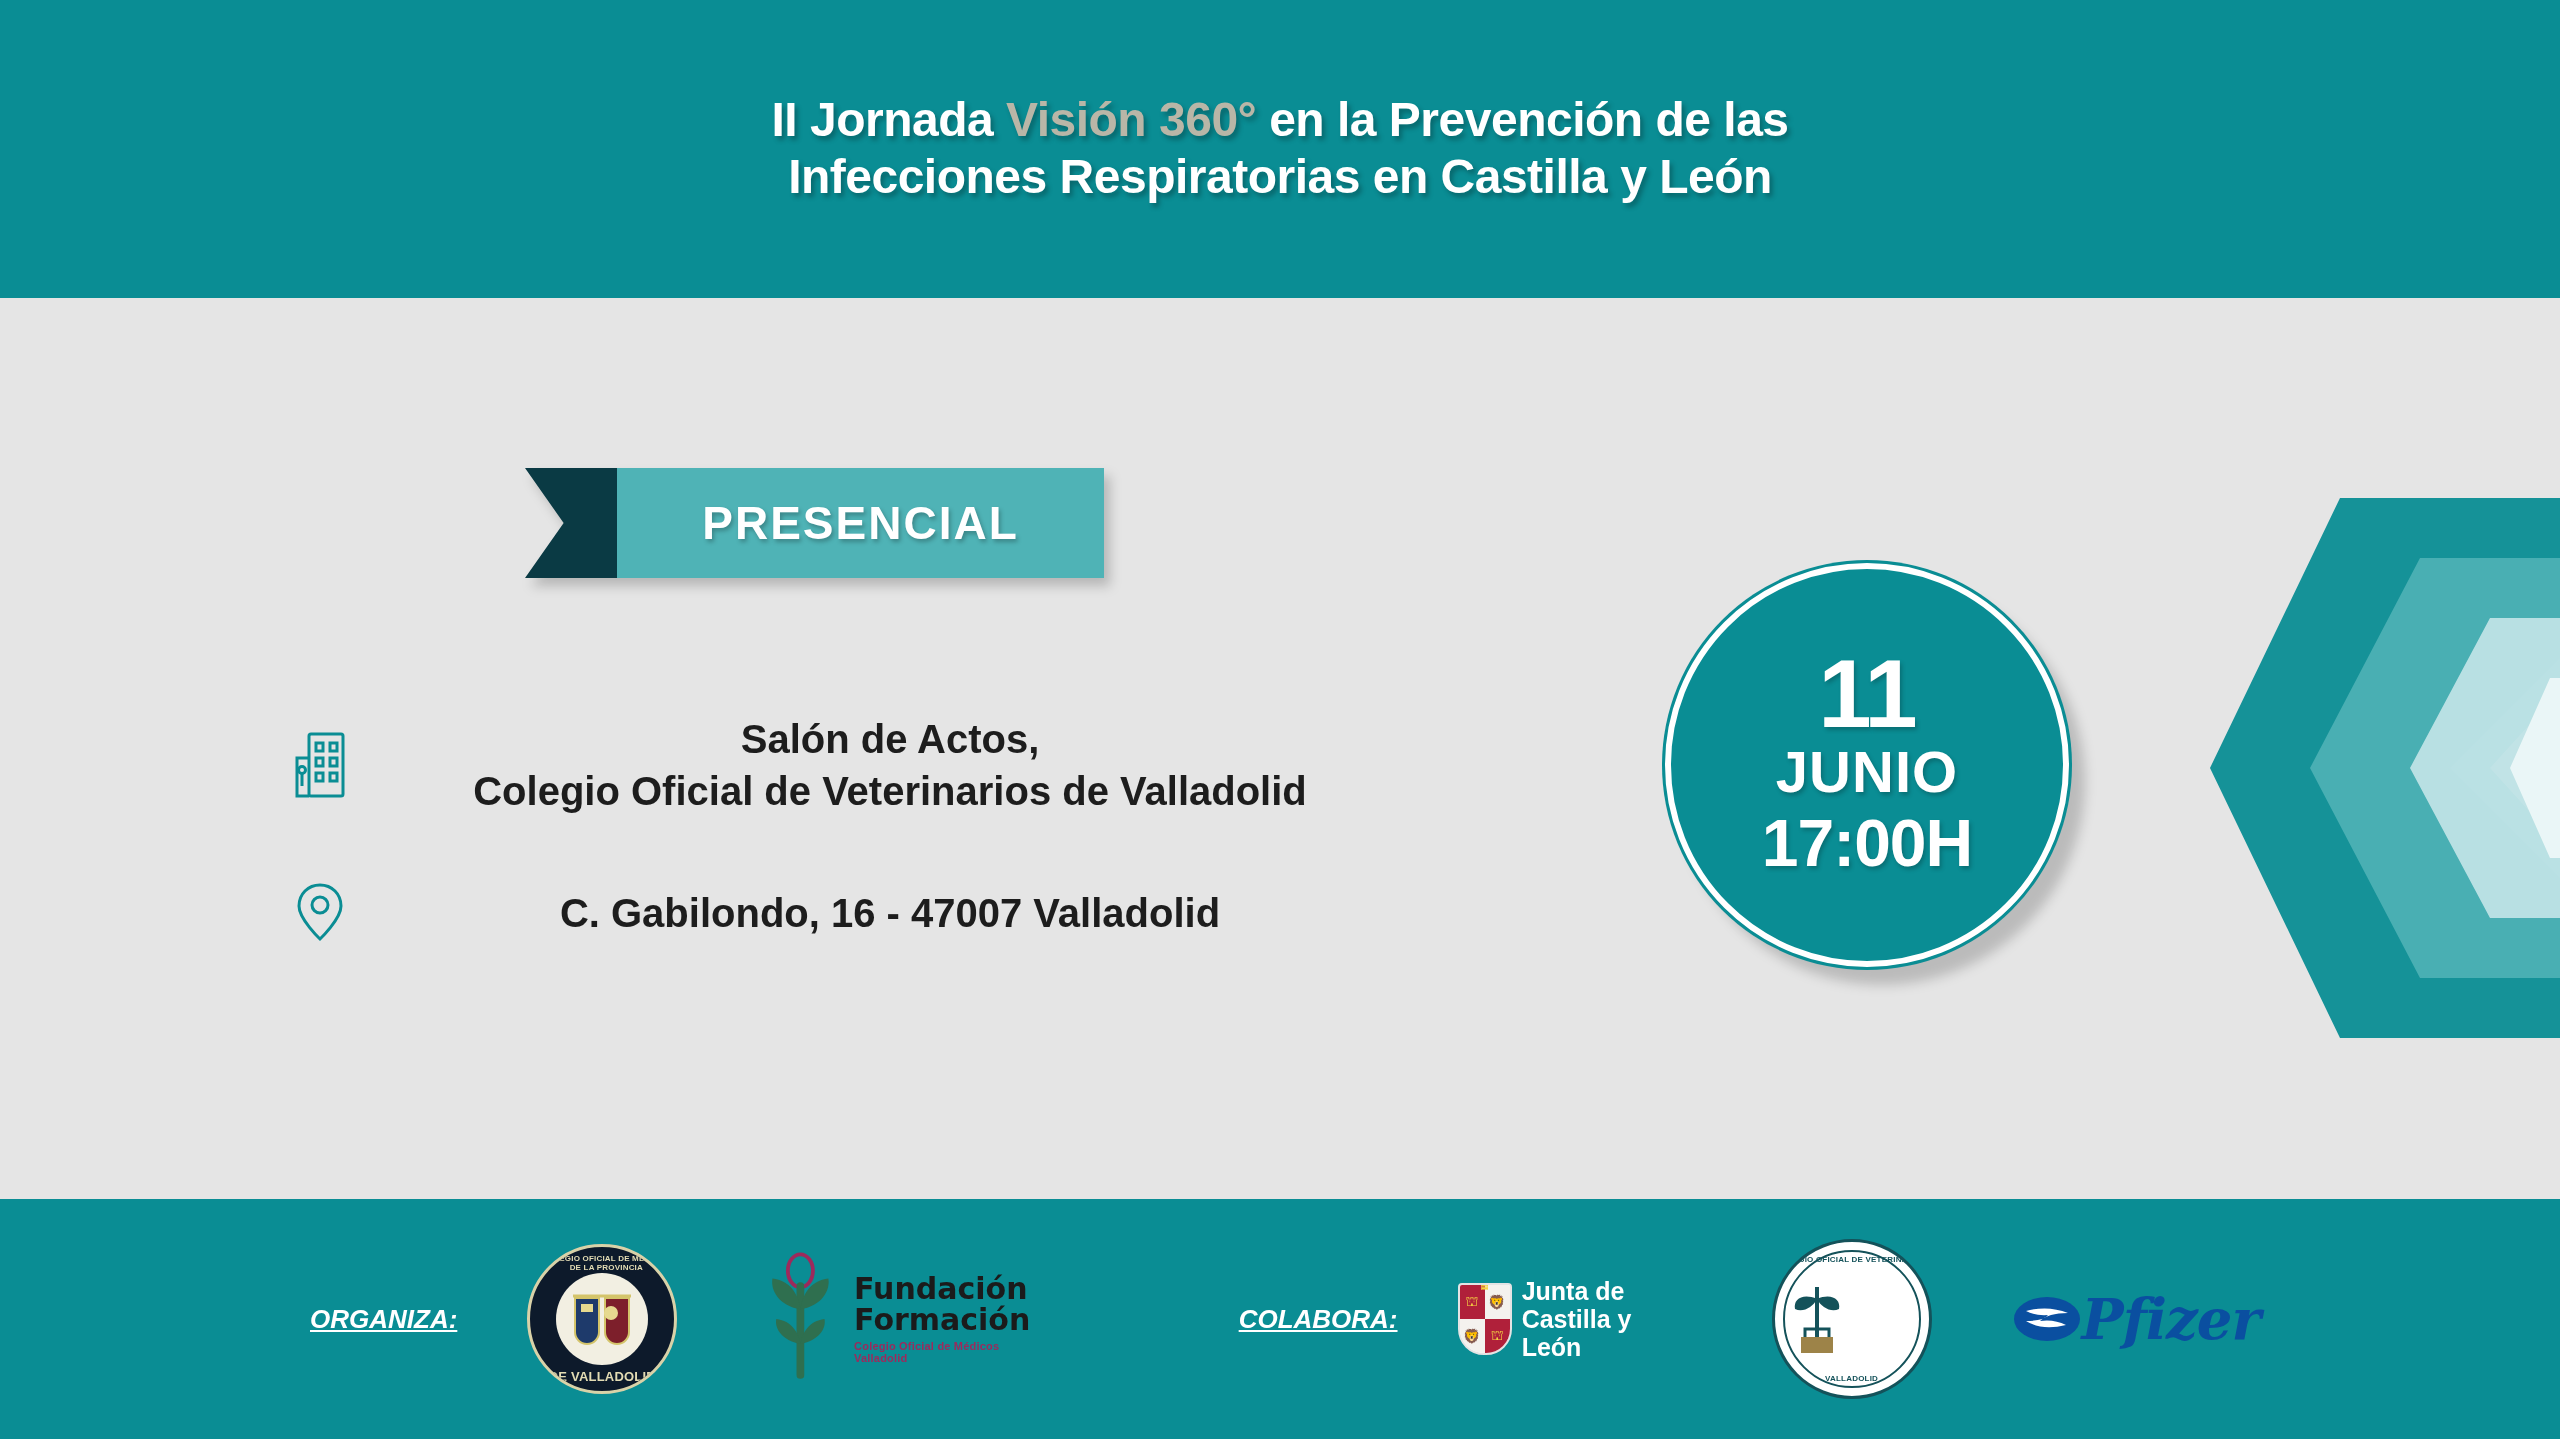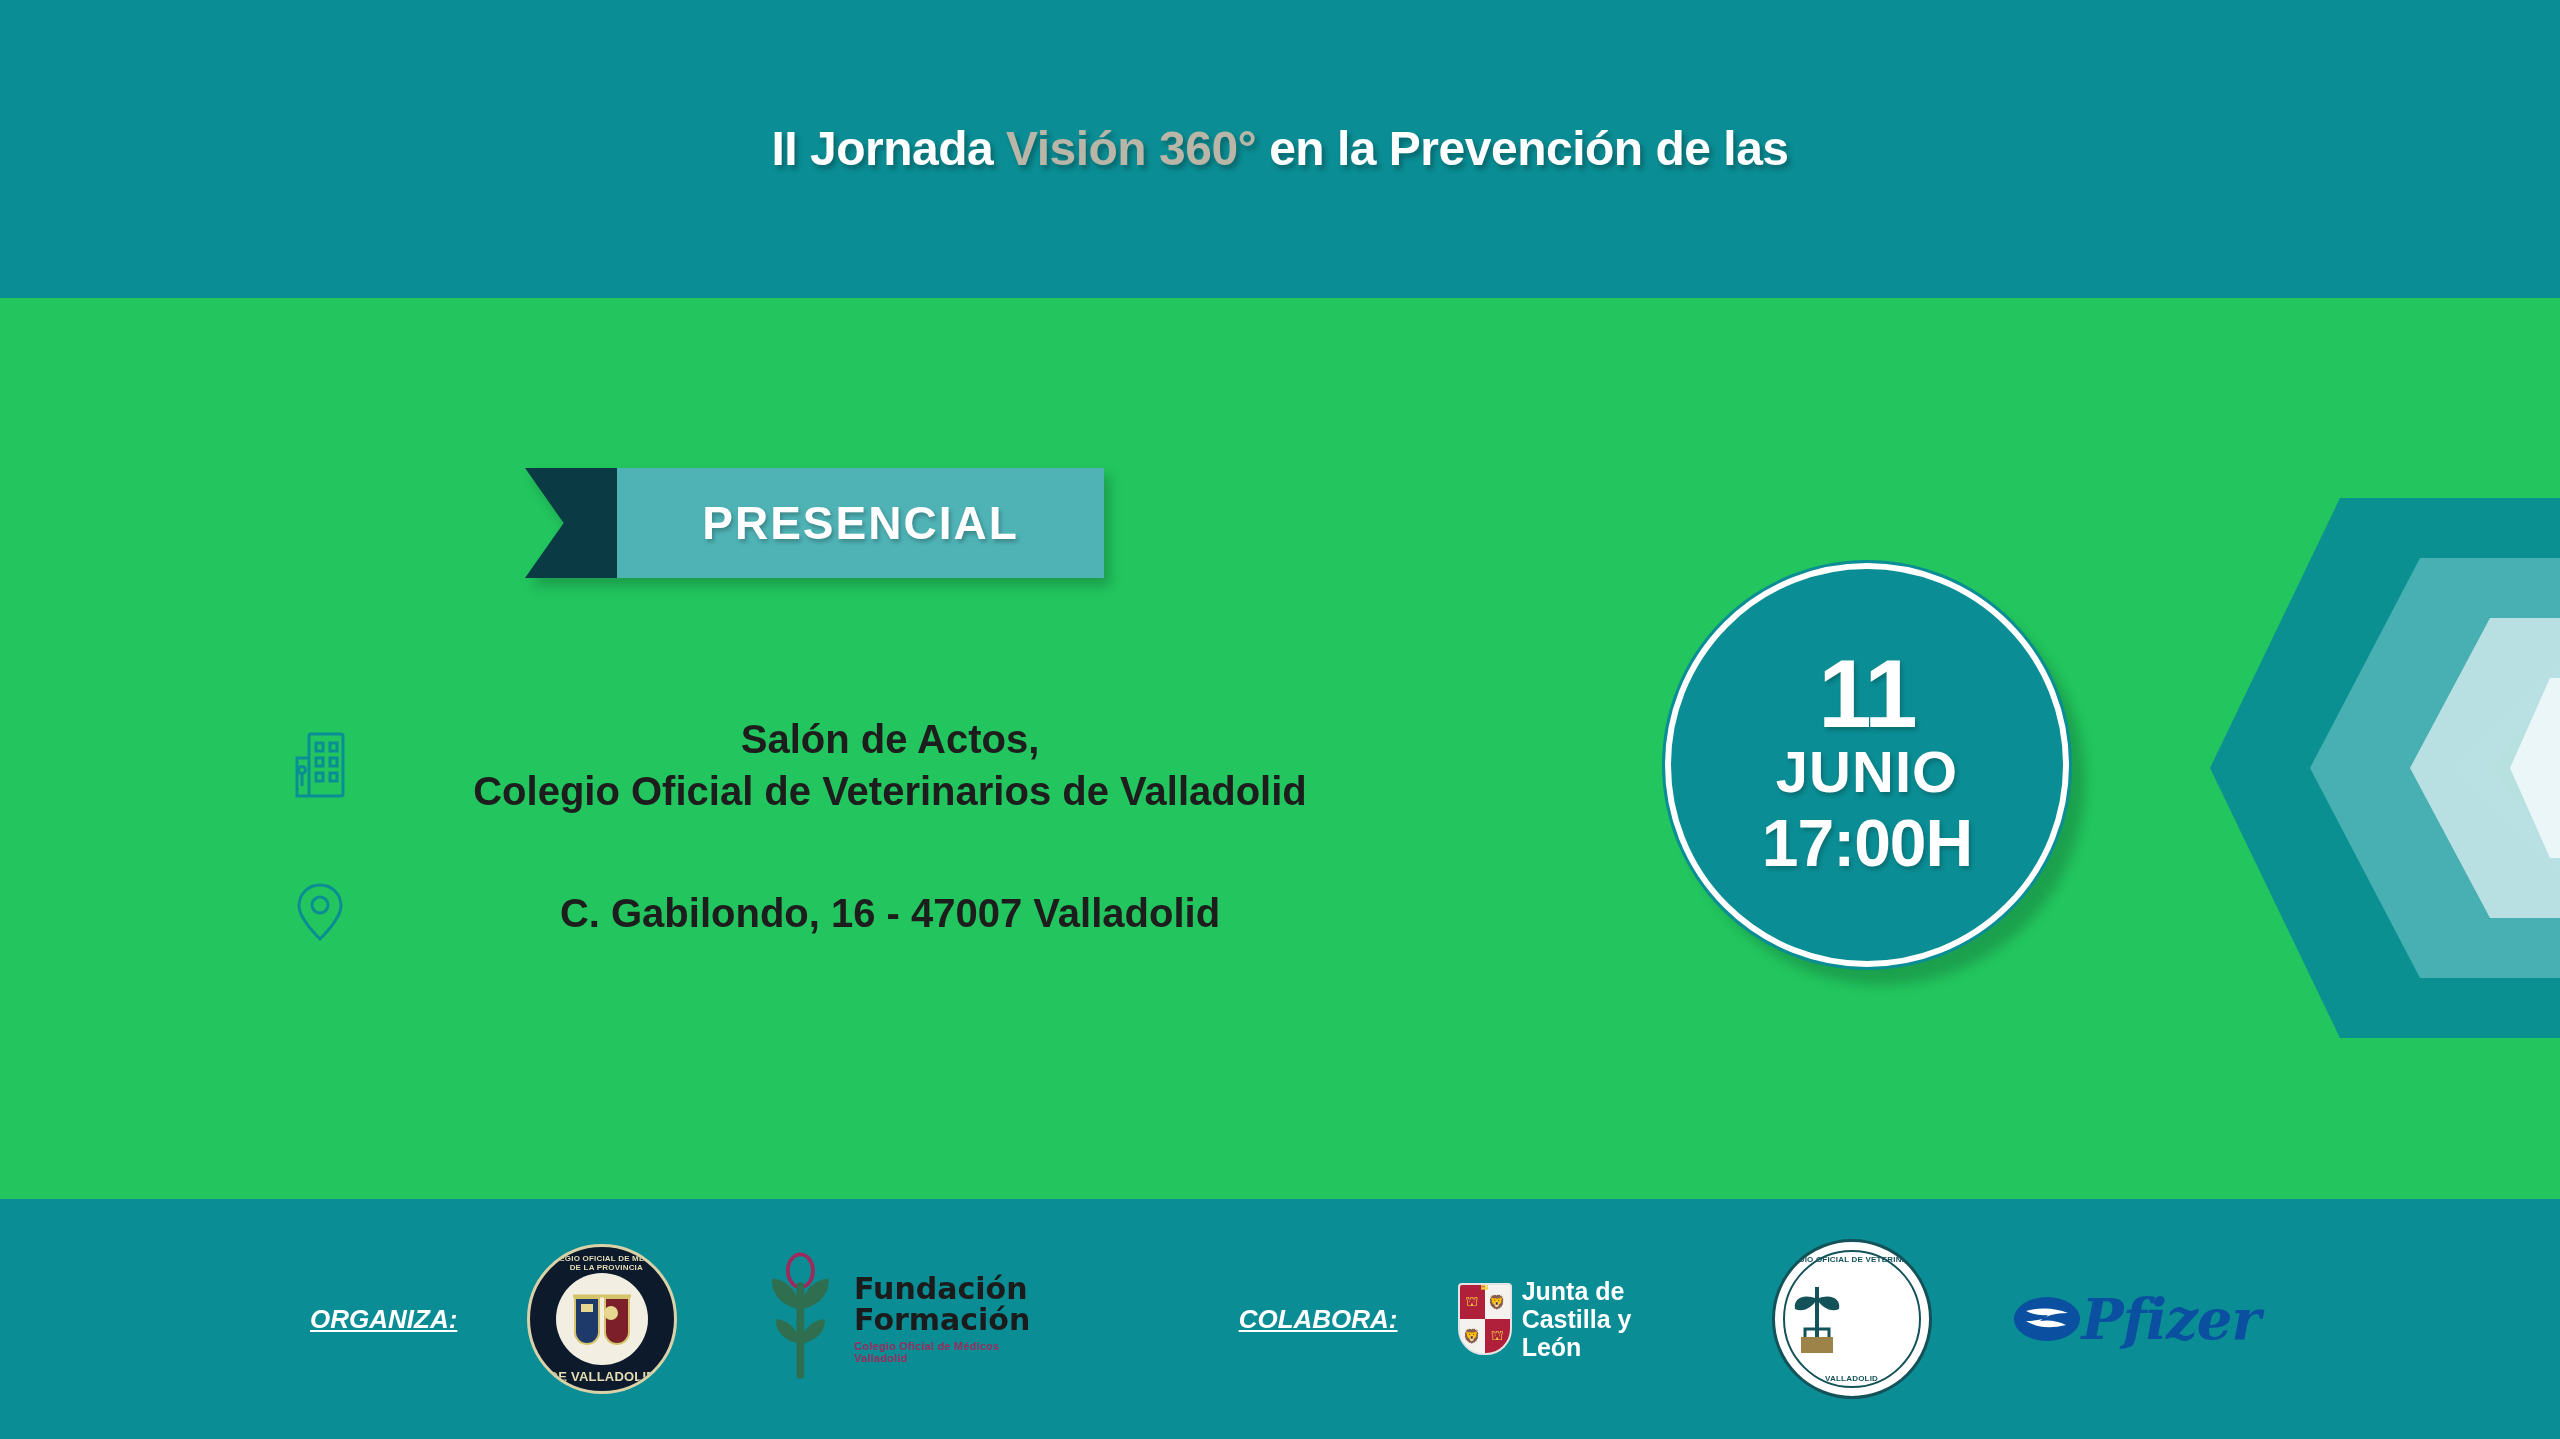--- a/index.html
+++ b/index.html
@@ -44,21 +44,21 @@
   .header-title .accent {
     color: #b9b6a7;
   }
 
   
   .body-area {
     position: absolute;
     top: 298px; left: 0;
     width: 2560px;
     height: 901px;
-    background: #22c55e;
+    background: #e5e5e5;
     overflow: hidden;
   }
 
   
   .chevrons {
     position: absolute;
     right: -30px;
     top: 180px;
     width: 400px;
     height: 560px;
@@ -329,20 +329,21 @@
   }
 </style>
 </head>
 <body>
 
 <div class="poster">
 
   <div class="header">
     <div class="header-title">
       <span>II Jornada </span><span class="accent">Visión 360°</span><span> en la Prevención de las</span><br>
+      <span>Infecciones Respiratorias en Castilla y León</span>
     </div>
   </div>
 
   <div class="body-area">
 
     <svg class="chevrons" viewBox="0 0 400 560" aria-hidden="true">
       <path d="M150 20 L400 20 L400 150 L260 290 L400 430 L400 560 L150 560 L20 290 Z" fill="#0a8d94" opacity="0.95"></path>
       <path d="M230 80 L400 80 L400 180 L300 290 L400 400 L400 500 L230 500 L120 290 Z" fill="#4fb3b6" opacity="0.9"></path>
       <path d="M300 140 L400 140 L400 220 L350 290 L400 360 L400 440 L300 440 L220 290 Z" fill="#bfe3e6" opacity="0.95"></path>
       <path d="M360 200 L400 200 L400 260 L385 290 L400 320 L400 380 L360 380 L320 290 Z" fill="#eaf6f7"></path>

